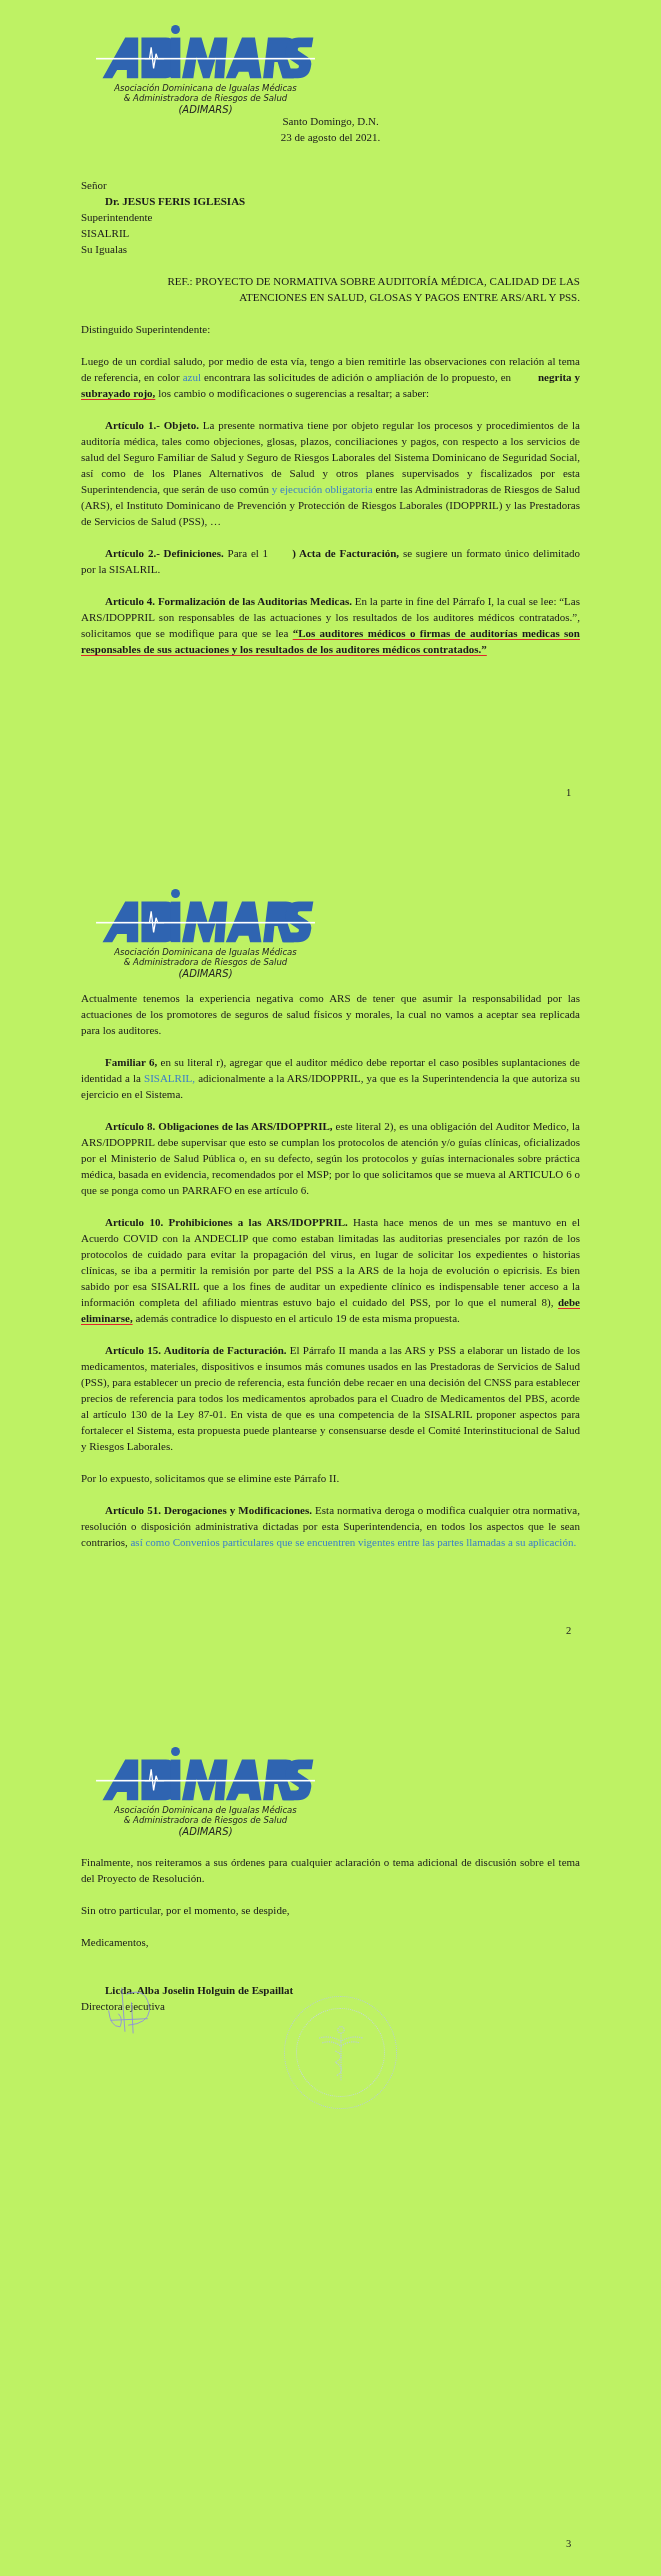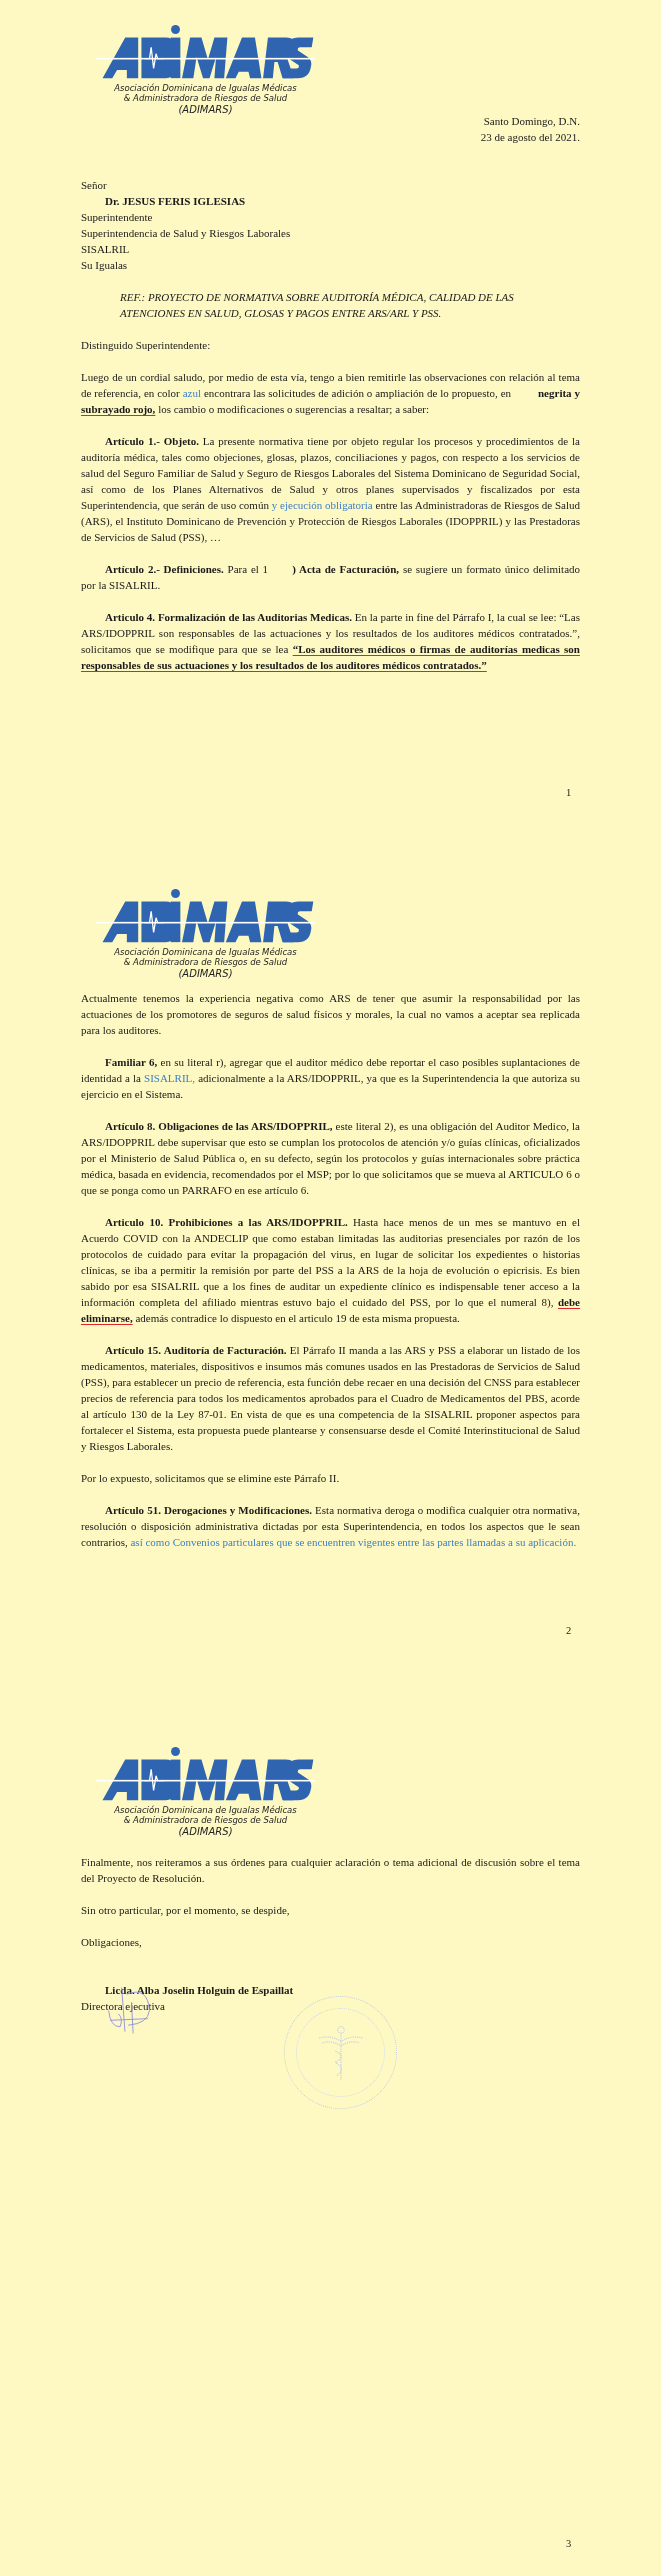--- a/index.html
+++ b/index.html
@@ -7,21 +7,21 @@
   body {
     width: 661px;
     font-family: "Liberation Serif", "DejaVu Serif", serif;
     color: #1a1a1a;
     font-size: 11px;
     line-height: 16px;
   }
   .page {
     position: relative;
     width: 661px;
-    background: #fef9c3;
+    background: #bef264;
   }
   .page-1 { height: 858px; }
   .page-2 { height: 858px; }
   .page-3 { height: 861px; }
   .content { position: absolute; left: 81px; width: 499px; }
   .logo {
     position: absolute;
     left: 96px;
     width: 219px;
     text-align: center;
@@ -30,36 +30,36 @@
   .logo-sub {
     font-family: "DejaVu Sans", sans-serif;
     font-style: italic;
     font-size: 8.5px;
     line-height: 10px;
     color: #222;
     text-align: center;
     width: 219px;
   }
   .logo-sub .abbr { margin-top: 2.4px; font-size: 10px; }
-  .right { text-align: right; }
+  .right { text-align: center; }
   .p { text-align: justify; }
   .gap { height: 16px; }
   b, .b { font-weight: bold; margin-left: 24px; }
   .blue { color: #3c7fc9; }
   .u-red {
     font-weight: bold;
     text-decoration: underline;
     text-decoration-color: #e0242b;
     text-decoration-thickness: 1.2px;
     text-underline-offset: 1.6px;
   }
   .ref {
-    font-style: italic;
     padding-left: 39px;
     padding-right: 0;
+    text-align: right;
   }
   .page-num {
     position: absolute;
     left: 566px;
     font-size: 10.5px;
     color: #222;
   }
   .stamp {
     position: absolute;
     left: 284px;
@@ -115,21 +115,20 @@
   <div class="content" style="top:113px;">
     <div class="right">Santo Domingo, D.N.</div>
     <div class="right">23 de agosto del 2021.</div>
     <div class="gap"></div>
       <div class="gap"></div>
 
     <div>
       <div>Señor</div>
       <div class="b">Dr. JESUS FERIS IGLESIAS</div>
       <div>Superintendente</div>
-      <div>Superintendencia de Salud y Riesgos Laborales</div>
       <div>SISALRIL</div>
       <div>Su Igualas</div>
     </div>
     <div class="gap"></div>
 
     <div class="ref">REF.: PROYECTO DE NORMATIVA SOBRE AUDITORÍA MÉDICA, CALIDAD DE LAS ATENCIONES EN SALUD, GLOSAS Y PAGOS ENTRE ARS/ARL Y PSS.</div>
     <div class="gap"></div>
 
     <div>Distinguido Superintendente:</div>
     <div class="gap"></div>
@@ -238,21 +237,21 @@
       <div>&amp; Administradora de Riesgos de Salud</div>
       <div class="abbr">(ADIMARS)</div>
     </div>
   </div>
 
   <div class="content" style="top:138px;">
     <p class="p">Finalmente, nos reiteramos a sus órdenes para cualquier aclaración o tema adicional de discusión sobre el tema del Proyecto de Resolución.</p>
     <div class="gap"></div>
     <div>Sin otro particular, por el momento, se despide,</div>
     <div class="gap"></div>
-    <div>Obligaciones,</div>
+    <div>Medicamentos,</div>
     <div style="height:32px;"></div>
     <div class="b">Licda. Alba Joselin Holguin de Espaillat</div>
     <div>Directora ejecutiva</div>
   </div>
 
   <svg class="signature" style="left:107px; top:270px;" width="49" height="49" viewBox="0 0 60 60">
     <g fill="none" stroke="#8e8ee0" stroke-width="1.1">
       <path d="M18,2 L22,56"></path>
       <path d="M24,10 Q50,0 52,30 Q50,46 26,48"></path>
       <path d="M2,30 Q4,50 16,50 Q20,40 14,34"></path>

